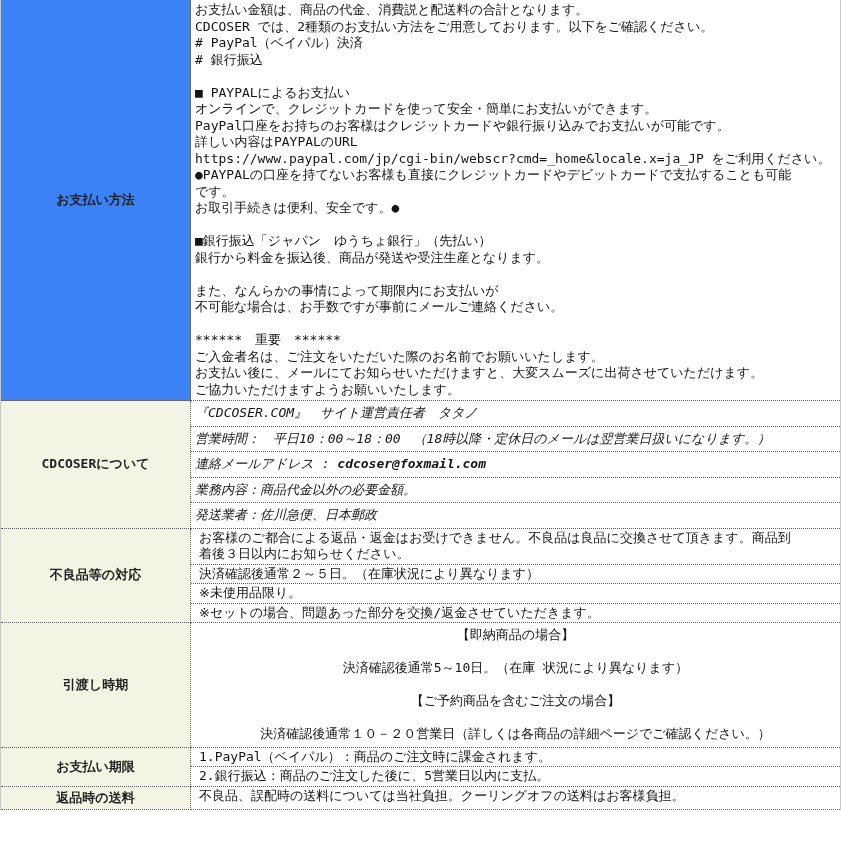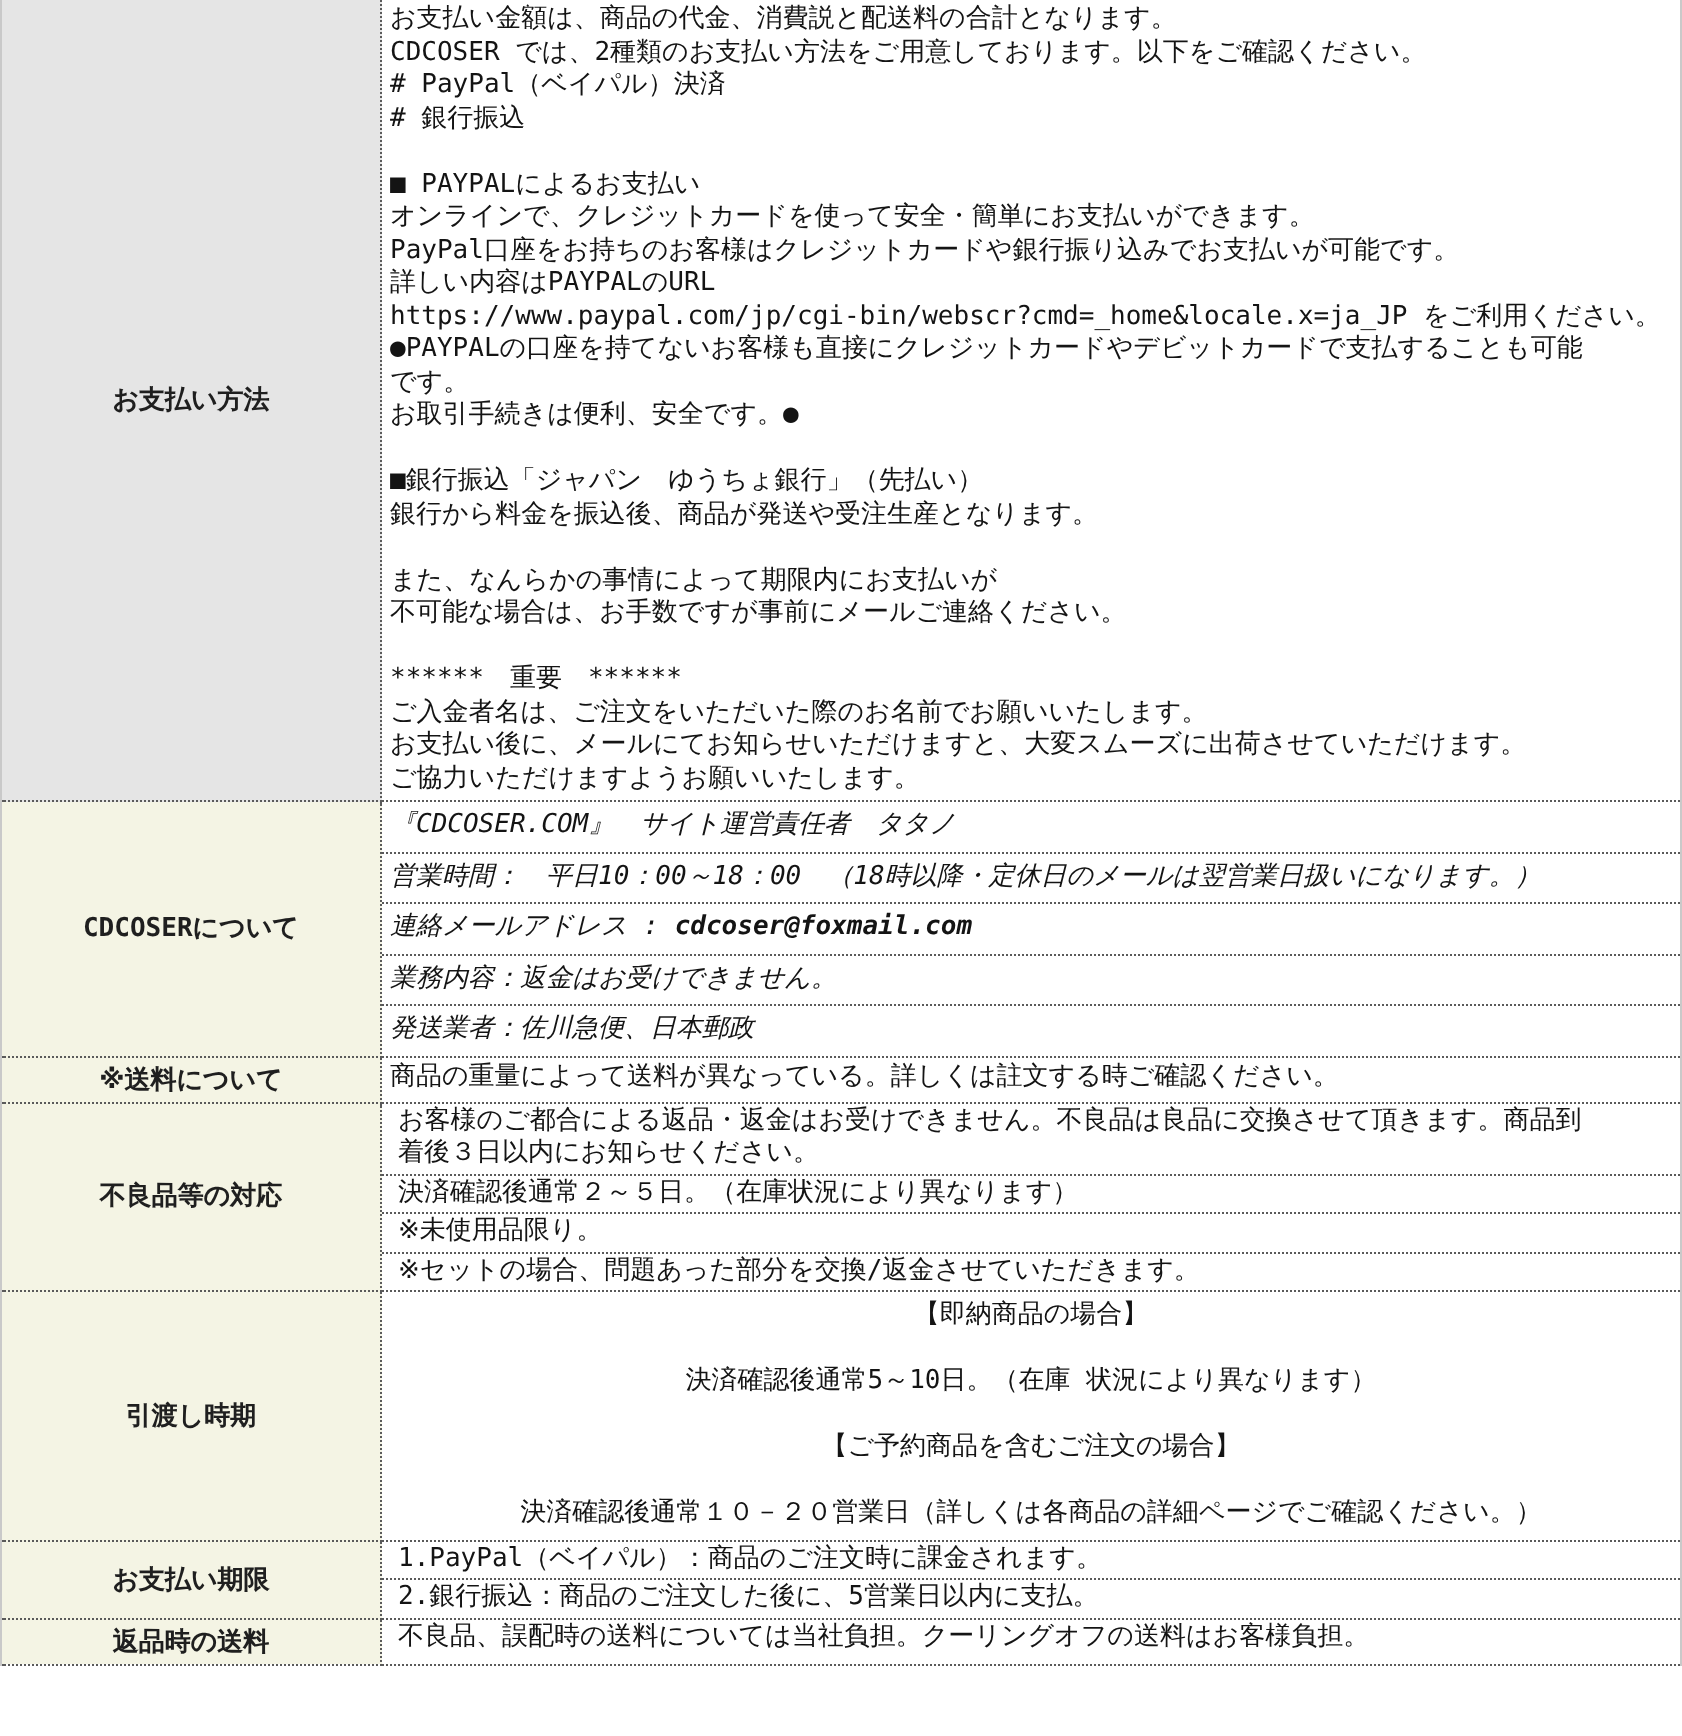--- a/index.html
+++ b/index.html
@@ -29,21 +29,21 @@
     border: 1px dotted var(--dotted);
     border-left: none;
     font-size: 13px;
     font-weight: bold;
     color: #1f1f1f;
     text-align: center;
     vertical-align: middle;
     padding: 2px;
   }
   table.shop-table tr[data-name="row-payment-method"] th {
-    background: #e5e5e5;
+    background: #3b82f6;
     border-top: none;
     margin-top: 43px;
   }
   table.shop-table tr[data-name="row-payment-method"] td {
     border-top: none;
   }
   table.shop-table td {
     border: 1px dotted var(--dotted);
     border-right: none;
     padding: 0;
@@ -110,32 +110,24 @@
             <div class="subcell" data-name="subcell-about-cdcoser-0">
               <div class="line" data-name="text-line">『CDCOSER.COM』　サイト運営責任者　タタノ</div>
             </div>
             <div class="subcell" data-name="subcell-about-cdcoser-1">
               <div class="line" data-name="text-line">営業時間：　平日10：00～18：00　（18時以降・定休日のメールは翌営業日扱いになります。）</div>
             </div>
             <div class="subcell" data-name="subcell-about-cdcoser-2">
               <div class="line" data-name="contact-email-line"><span data-name="email-label">連絡メールアドレス : </span><b data-name="email-address">cdcoser@foxmail.com</b></div>
             </div>
             <div class="subcell" data-name="subcell-about-cdcoser-3">
-              <div class="line" data-name="text-line">業務内容：返金はお受けできません。</div>
+              <div class="line" data-name="text-line">業務内容：商品代金以外の必要金額。</div>
             </div>
             <div class="subcell" data-name="subcell-about-cdcoser-4">
               <div class="line" data-name="text-line">発送業者：佐川急便、日本郵政</div>
-            </div>
-          </td>
-        </tr>
-        <tr data-name="row-shipping-fee">
-          <th data-name="row-header-shipping-fee">※送料について</th>
-          <td data-name="row-content-shipping-fee">
-            <div class="subcell" data-name="subcell-shipping-fee-0">
-              <div class="line" data-name="text-line">商品の重量によって送料が異なっている。詳しくは註文する時ご確認ください。</div>
             </div>
           </td>
         </tr>
         <tr data-name="row-defective-items">
           <th data-name="row-header-defective-items">不良品等の対応</th>
           <td data-name="row-content-defective-items">
             <div class="subcell" data-name="subcell-defective-items-0">
               <div class="line" data-name="text-line">お客様のご都合による返品・返金はお受けできません。不良品は良品に交換させて頂きます。商品到</div>
               <div class="line" data-name="text-line">着後３日以内にお知らせください。</div>
             </div>

